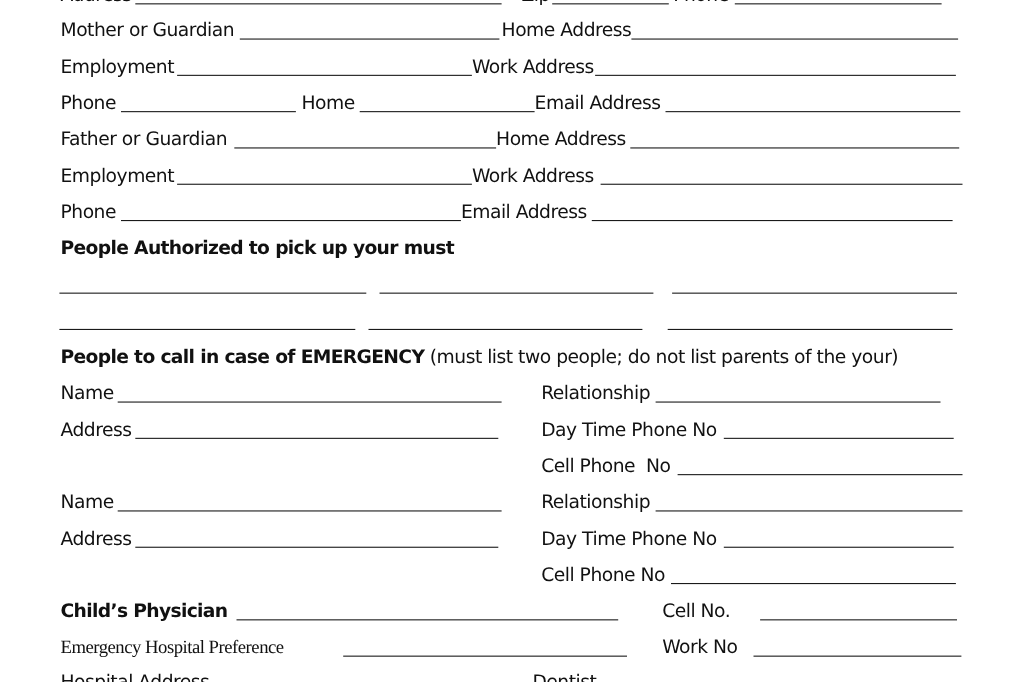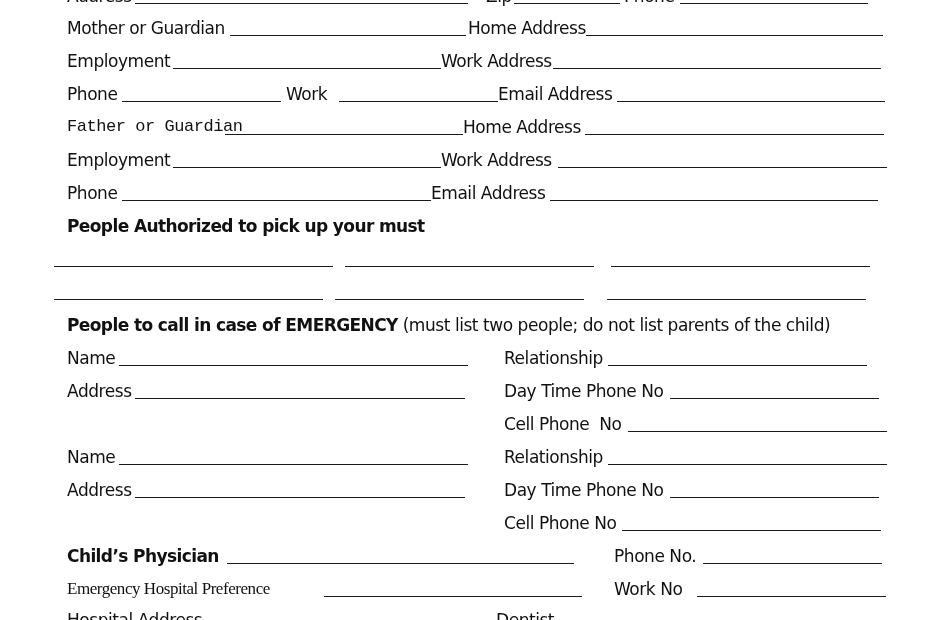--- a/index.html
+++ b/index.html
@@ -2,21 +2,21 @@
 <html><head>
   <meta charset="utf-8">
   <style>
     html, body { margin: 0; padding: 0; }
     body {
       width: 930px; height: 620px; overflow: hidden;
       background: #ffffff; position: relative;
       font-family: "DejaVu Sans", sans-serif;
       font-size: 17px; color: #111111;
     }
-    .row { position: absolute; left: 12px; width: 854px; height: 24px; }
+    .row { position: absolute; left: 0; width: 854px; height: 24px; }
     .lbl {
       position: absolute; white-space: nowrap; line-height: 20px;
       letter-spacing: -0.45px; transform-origin: left bottom;
     }
     .b { font-weight: bold; letter-spacing: -0.6px; }
     .ln {
       position: absolute; height: 0;
       border-bottom: 1.6px solid #1a1a1a;
     }
   </style>
@@ -42,28 +42,28 @@
 <div class="row" style="top:51px;">
   <span class="lbl" style="left:55px;top:0;">Employment</span>
   <div class="ln" style="left:161px;width:268px;top:17px;"></div>
   <span class="lbl" style="left:429px;top:0;">Work Address</span>
   <div class="ln" style="left:541px;width:328px;top:17px;"></div>
 </div>
 
 <div class="row" style="top:84px;">
   <span class="lbl" style="left:55px;top:0;">Phone</span>
   <div class="ln" style="left:110px;width:159px;top:17px;"></div>
-  <span class="lbl" style="left:274px;top:0;">Work</span>
+  <span class="lbl" style="left:274px;top:0;">Home</span>
   <div class="ln" style="left:327px;width:159px;top:17px;"></div>
   <span class="lbl" style="left:486px;top:0;">Email Address</span>
   <div class="ln" style="left:605px;width:268px;top:17px;"></div>
 </div>
 
 <div class="row" style="top:117px;">
-  <span class="lbl" style="left:55px;top:0;font-family:Liberation Mono, monospace;">Father or Guardian</span>
+  <span class="lbl" style="left:55px;top:0;">Father or Guardian</span>
   <div class="ln" style="left:213px;width:238px;top:17px;"></div>
   <span class="lbl" style="left:451px;top:0;">Home Address</span>
   <div class="ln" style="left:573px;width:299px;top:17px;"></div>
 </div>
 
 <div class="row" style="top:150px;">
   <span class="lbl" style="left:55px;top:0;">Employment</span>
   <div class="ln" style="left:161px;width:268px;top:17px;"></div>
   <span class="lbl" style="left:429px;top:0;">Work Address</span>
   <div class="ln" style="left:546px;width:329px;top:17px;"></div>
@@ -82,21 +82,21 @@
 
 <div class="ln" style="left:54px;width:279px;top:266px;"></div>
 <div class="ln" style="left:345px;width:249px;top:266px;"></div>
 <div class="ln" style="left:611px;width:259px;top:266px;"></div>
 <div class="ln" style="left:54px;width:269px;top:299px;"></div>
 <div class="ln" style="left:335px;width:249px;top:299px;"></div>
 <div class="ln" style="left:607px;width:259px;top:299px;"></div>
 
 <div class="row" style="top:315px;">
   <span class="lbl" style="left:55px;top:0;">
-    <span class="b">People to call in case of EMERGENCY</span><span> (must list two people; do not list parents of the child)</span>
+    <span class="b">People to call in case of EMERGENCY</span><span> (must list two people; do not list parents of the your)</span>
   </span>
 </div>
 
 <div class="row" style="top:348px;">
   <span class="lbl" style="left:55px;top:0;">Name</span>
   <div class="ln" style="left:107px;width:349px;top:17px;"></div>
   <span class="lbl" style="left:492px;top:0;">Relationship</span>
   <div class="ln" style="left:596px;width:259px;top:17px;"></div>
 </div>
 
@@ -127,21 +127,21 @@
 </div>
 
 <div class="row" style="top:513px;">
   <span class="lbl" style="left:492px;top:0;">Cell Phone No</span>
   <div class="ln" style="left:610px;width:259px;top:17px;"></div>
 </div>
 
 <div class="row" style="top:546px;padding-left:18px;">
   <span class="lbl b" style="left:55px;top:0;">Child’s Physician</span>
   <div class="ln" style="left:215px;width:347px;top:17px;"></div>
-  <span class="lbl" style="left:602px;top:0;">Phone No.</span>
+  <span class="lbl" style="left:602px;top:0;">Cell No.</span>
   <div class="ln" style="left:691px;width:179px;top:17px;"></div>
 </div>
 
 <div class="row" style="top:579px;">
   <span class="lbl" style="left:55px;top:0;font-family:Liberation Serif, serif;">Emergency Hospital Preference</span>
   <div class="ln" style="left:312px;width:258px;top:17px;"></div>
   <span class="lbl" style="left:602px;top:0;">Work No</span>
   <div class="ln" style="left:685px;width:189px;top:17px;"></div>
 </div>
 

